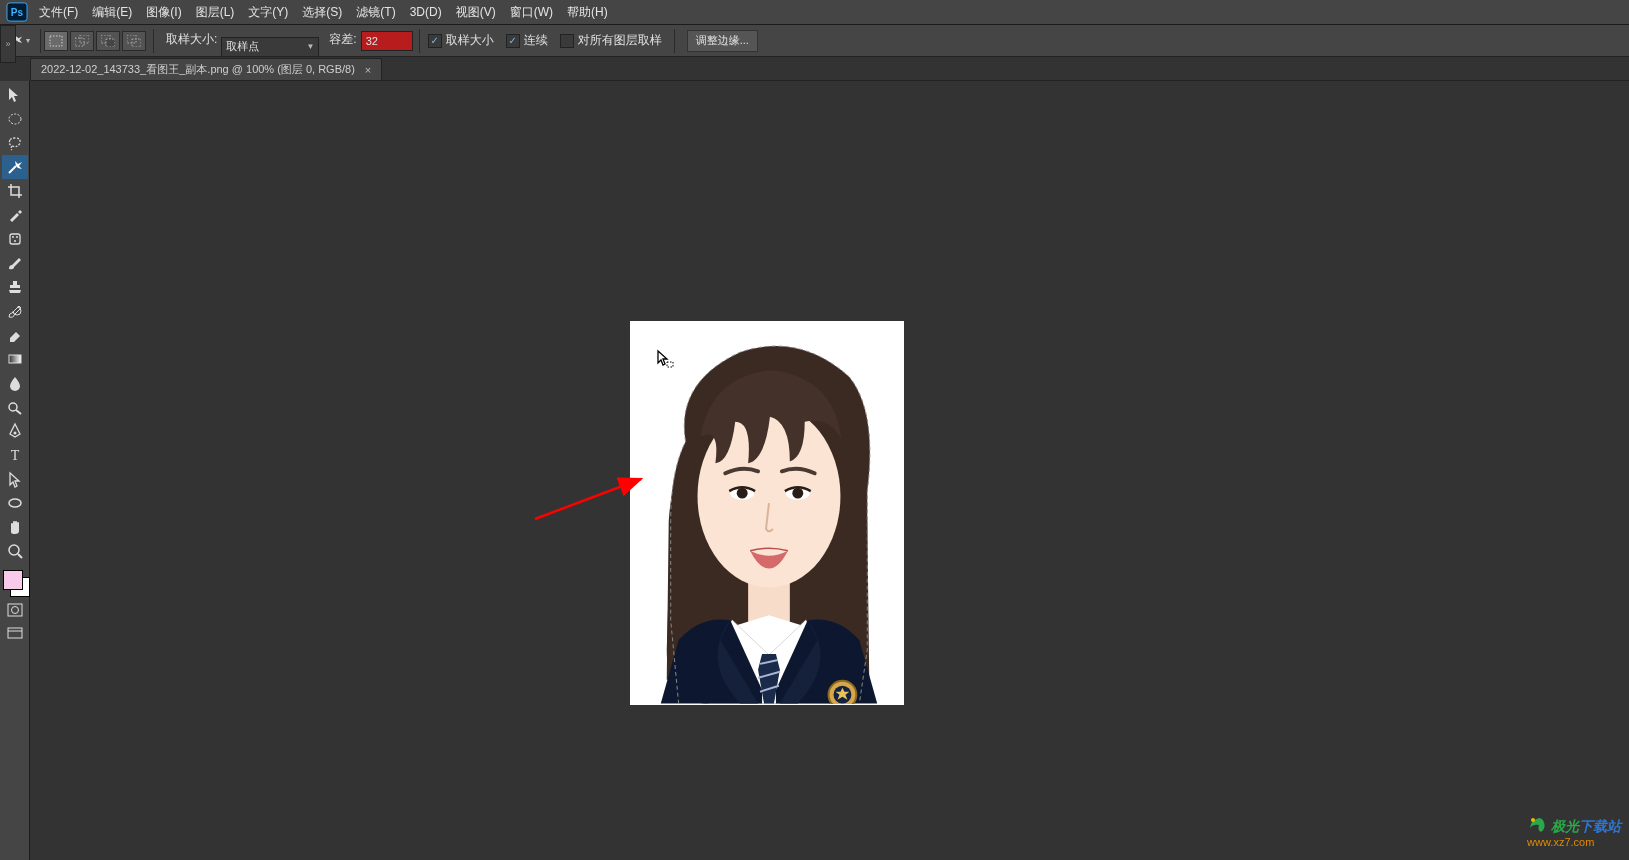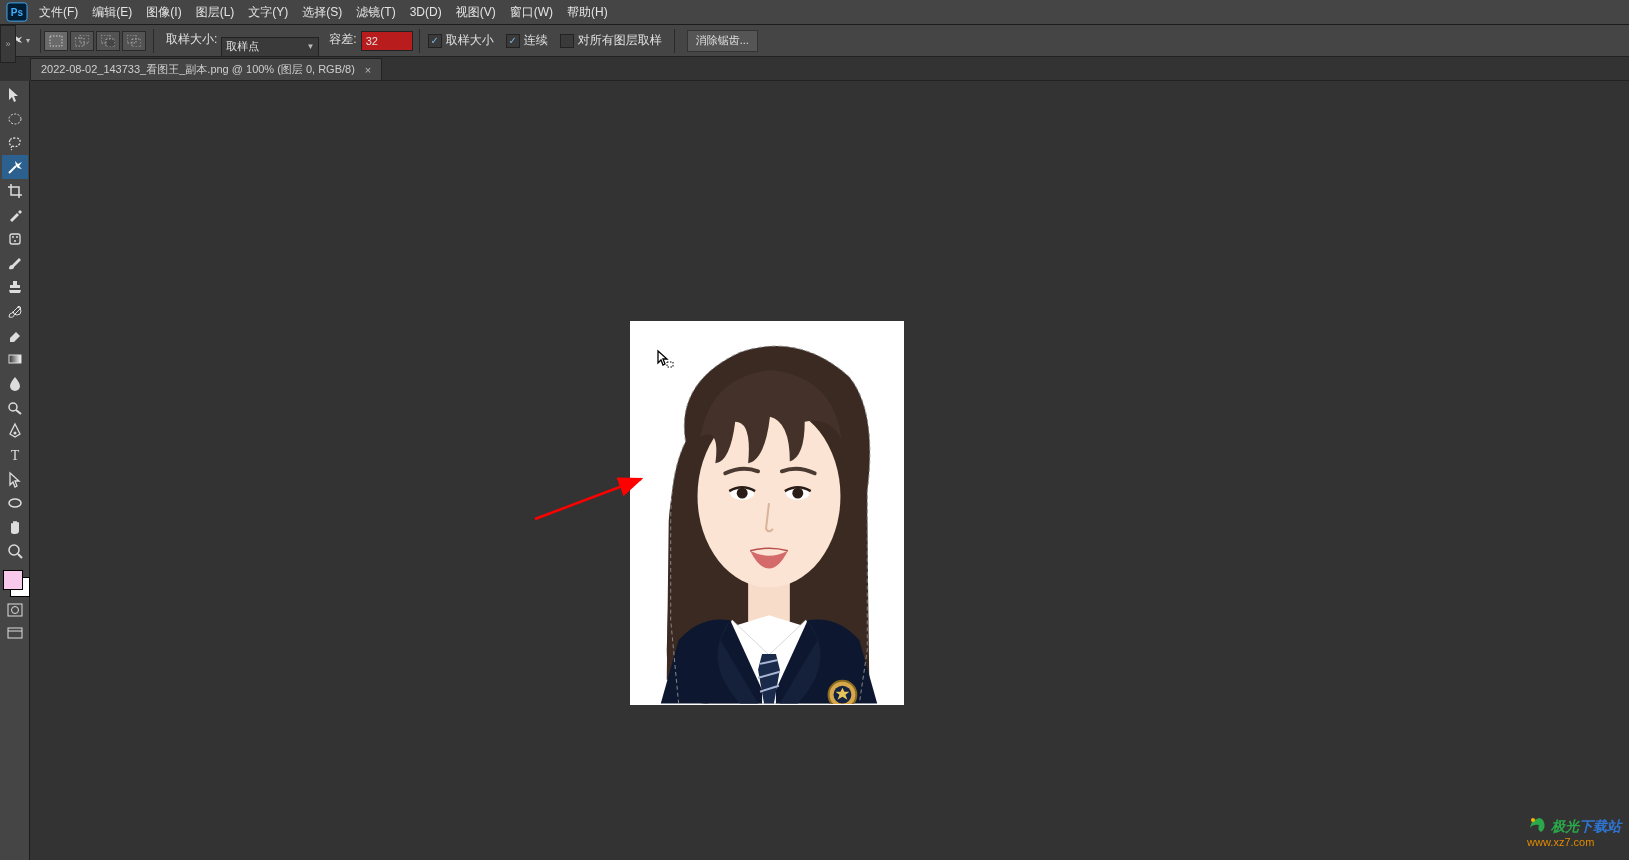--- a/index.html
+++ b/index.html
@@ -114,28 +114,28 @@
   </div>
   <div class="opt-check">
     <div class="cb">✓</div>
     <span>连续</span>
   </div>
   <div class="opt-check">
     <div class="cb" style="color:transparent;">✓</div>
     <span>对所有图层取样</span>
   </div>
   <div class="opt-sep" style="margin-left:6px;"></div>
-  <div class="opt-button">消除锯齿...</div>
+  <div class="opt-button">调整边缘...</div>
 </div>
 
 <div class="panel-toggle">»</div>
 
 <div class="doc-tab-bar">
   <div class="doc-tab">
-    <span>2022-08-02_143733_看图王_副本.png @ 100% (图层 0, RGB/8)</span>
+    <span>2022-12-02_143733_看图王_副本.png @ 100% (图层 0, RGB/8)</span>
     <span class="close">×</span>
   </div>
 </div>
 
 <div class="toolbar">
   <div class="tool">
       <svg width="18" height="18" viewBox="0 0 18 18">
         <path d="M3 2 L3 14 L6 11 L8 16 L10 15 L8 10 L12 10 Z" fill="#ddd"></path>
       </svg>
     </div>

